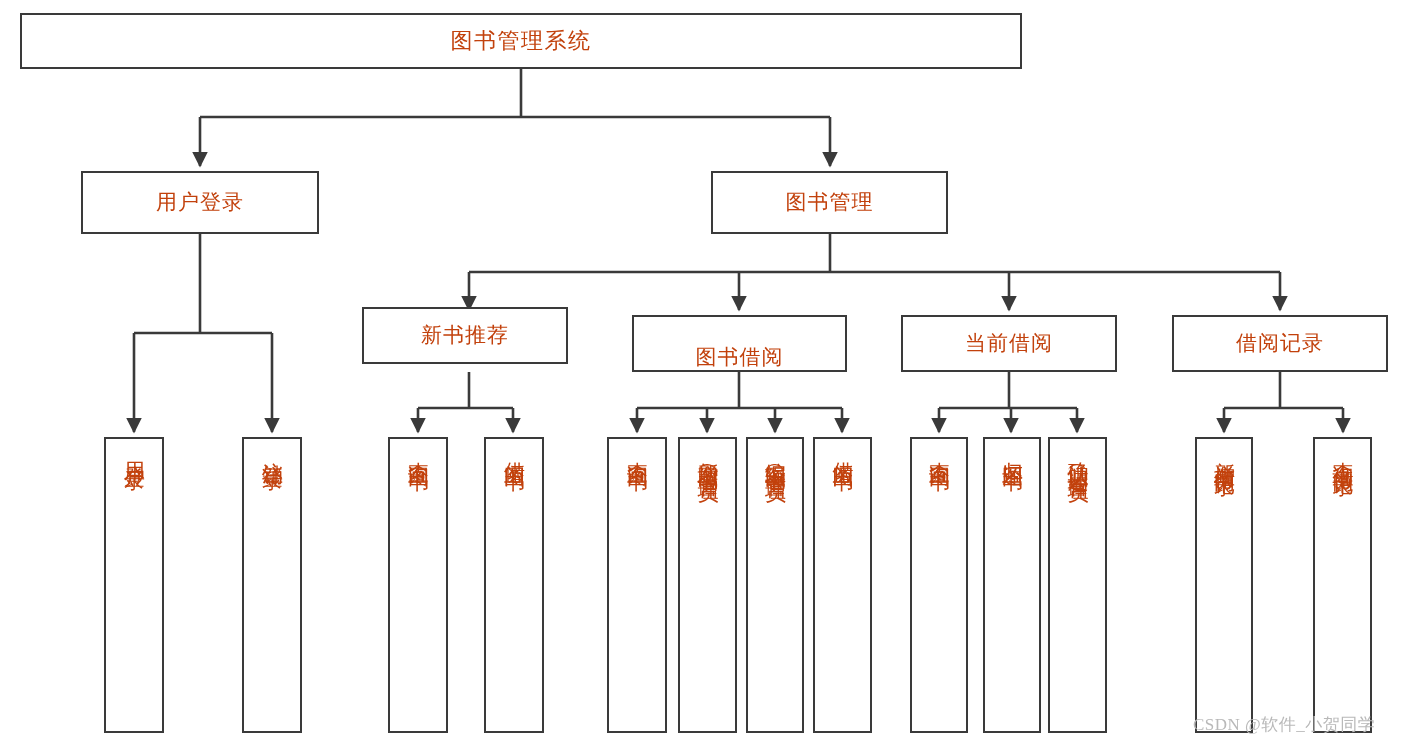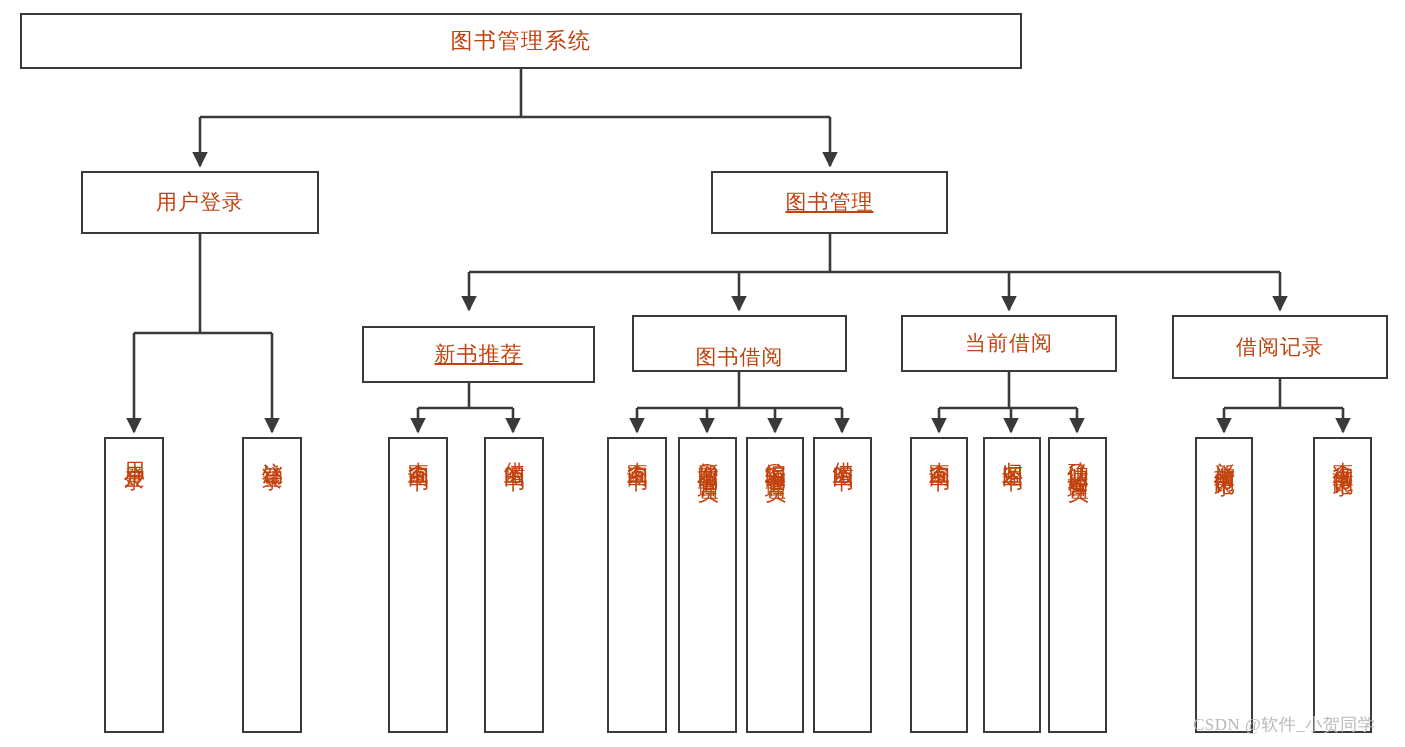--- a/index.html
+++ b/index.html
@@ -130,34 +130,34 @@
     </g>
   </svg>
 
   <div class="node horiz title" style="left:20px; top:13px; width:1002px; height:56px;">
     <span class="lbl">图书管理系统</span>
   </div>
 
   <div class="node horiz" style="left:81px; top:171px; width:238px; height:63px;">
     <span class="lbl">用户登录</span>
   </div>
-  <div class="node horiz" style="left:711px; top:171px; width:237px; height:63px;text-decoration:underline;">
+  <div class="node horiz" style="left:711px; top:171px; width:237px; height:63px;">
     <span class="lbl">图书管理</span>
   </div>
 
-  <div class="node horiz" style="left:362px; top:326px; width:233px; height:57px;text-decoration:underline;">
+  <div class="node horiz" style="left:362px; top:307px; width:206px; height:57px;">
     <span class="lbl">新书推荐</span>
   </div>
   <div class="node horiz" style="left:632px; top:315px; width:215px; height:57px;align-items:flex-end;">
     <span class="lbl">图书借阅</span>
   </div>
   <div class="node horiz" style="left:901px; top:315px; width:216px; height:57px;">
     <span class="lbl">当前借阅</span>
   </div>
-  <div class="node horiz" style="left:1172px; top:315px; width:216px; height:64px;">
+  <div class="node horiz" style="left:1172px; top:315px; width:216px; height:57px;">
     <span class="lbl">借阅记录</span>
   </div>
 
   <div class="node vert" style="left:104px; top:437px; width:60px; height:296px;">
     <span class="lbl">用户登录</span>
   </div>
   <div class="node vert" style="left:242px; top:437px; width:60px; height:296px;">
     <span class="lbl">注销登录</span>
   </div>
 

